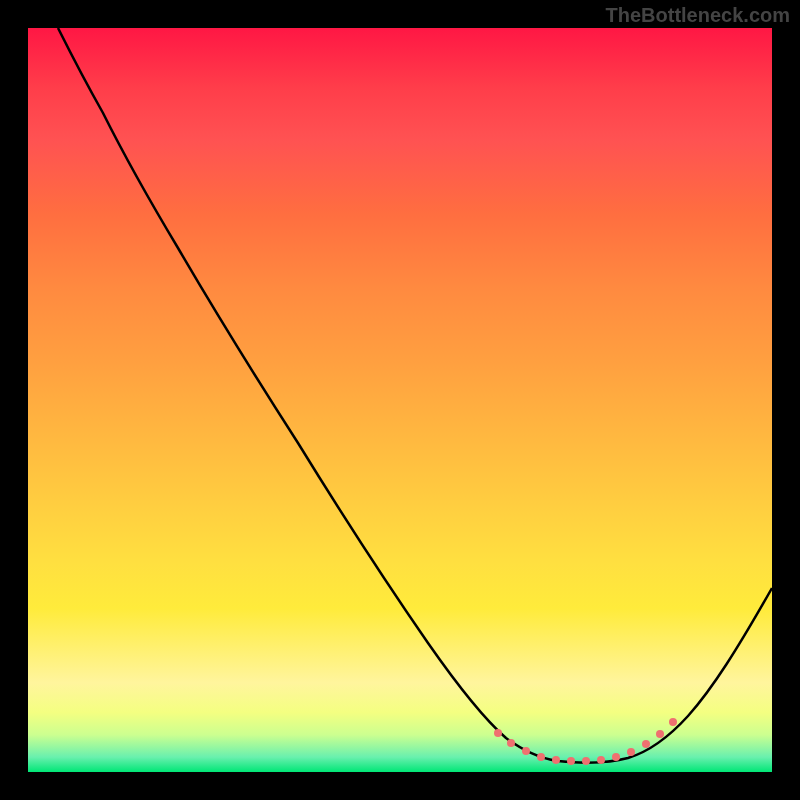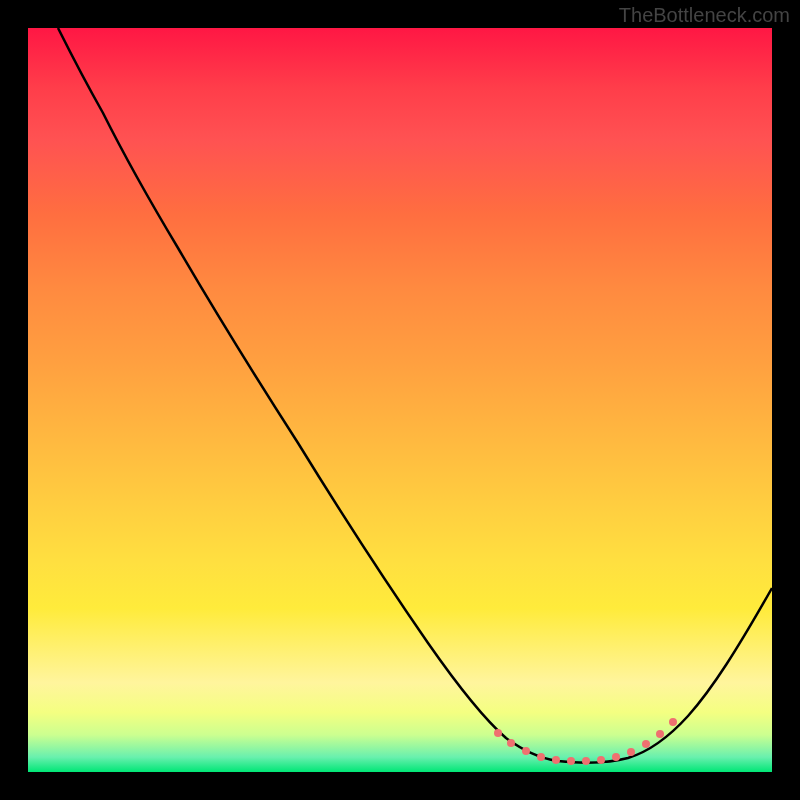--- a/index.html
+++ b/index.html
@@ -13,21 +13,21 @@
       background: #000;
       position: relative;
       font-family: Arial, sans-serif;
     }
     .watermark {
       position: absolute;
       top: 4px;
       right: 10px;
       color: #444;
       font-size: 20px;
-      font-weight: normal;
+      font-weight: bold;
       z-index: 10;
     }
     .chart-area {
       position: absolute;
       top: 28px;
       left: 28px;
       width: 744px;
       height: 744px;
       overflow: hidden;
     }

